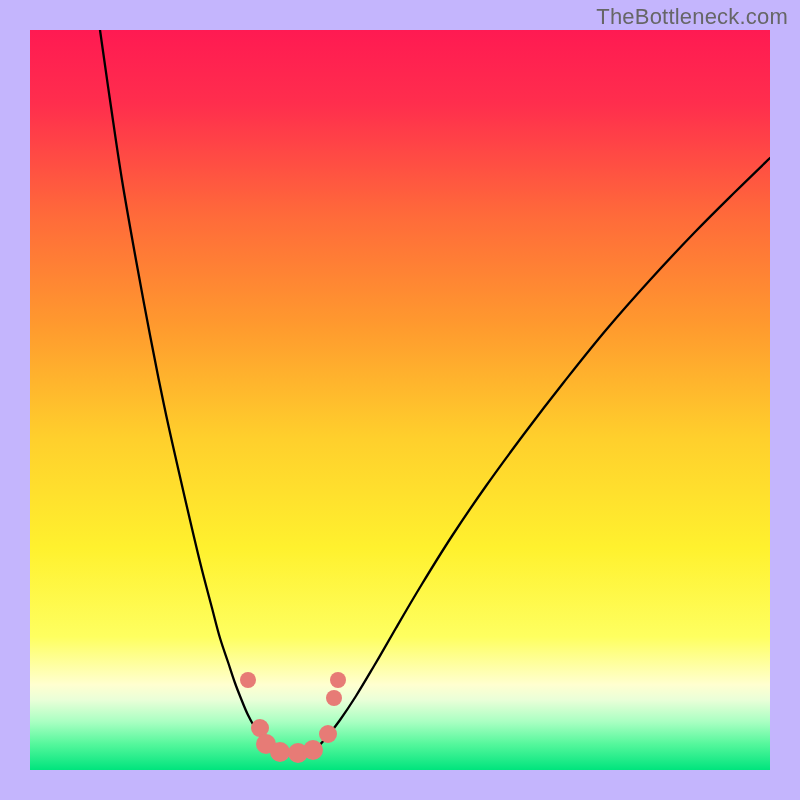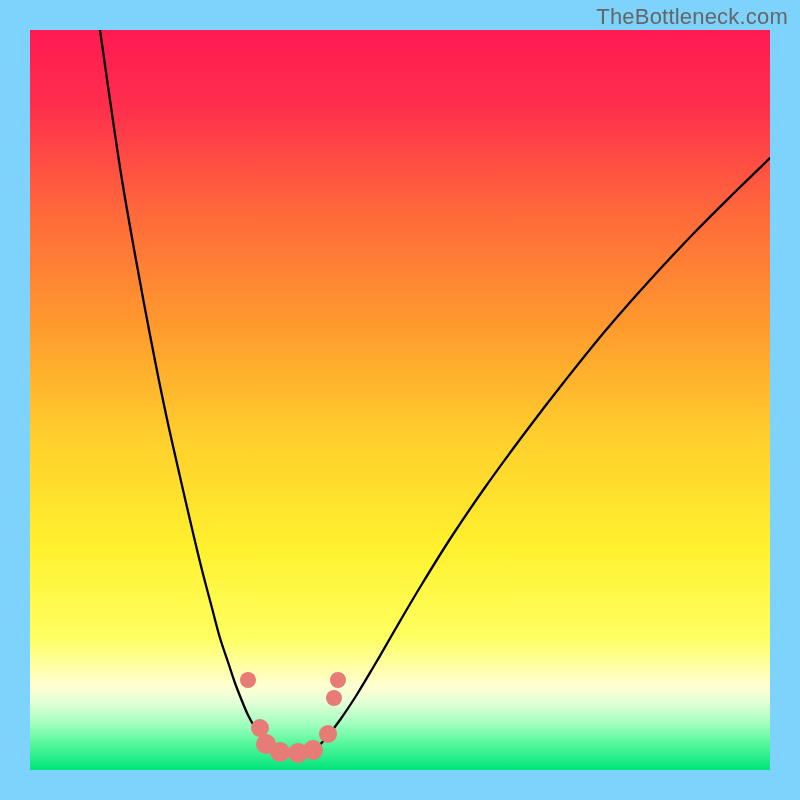--- a/index.html
+++ b/index.html
@@ -9,21 +9,21 @@
     height: 800px;
     overflow: hidden;
     background: #000;
     font-family: Arial, Helvetica, sans-serif;
   }
   .frame {
     position: absolute;
     left: 0; top: 0;
     width: 800px;
     height: 800px;
-    background: #7dd3fc;
+    background: #c4b5fd;
   }
   .plot {
     position: absolute;
     left: 30px;
     top: 30px;
     width: 740px;
     height: 740px;
     overflow: hidden;
   }
   .watermark {

